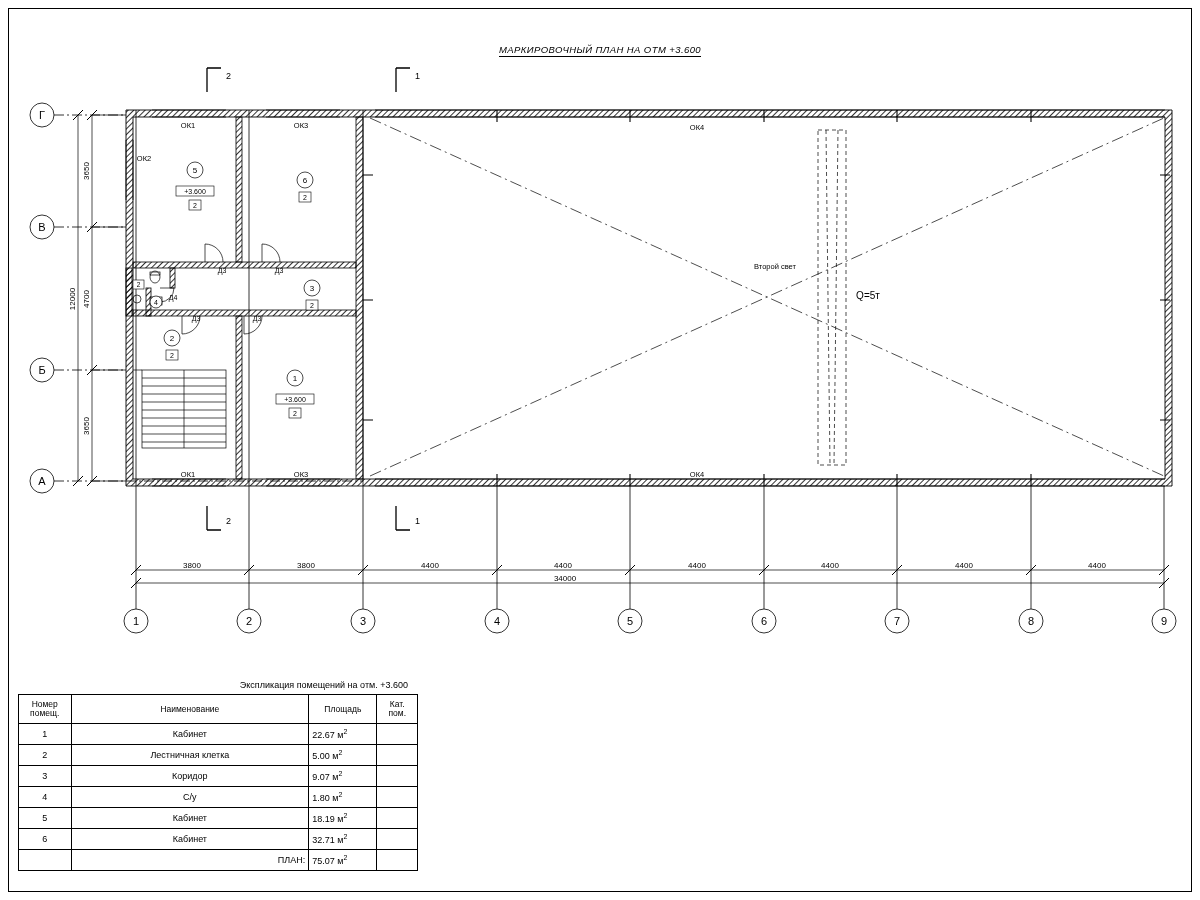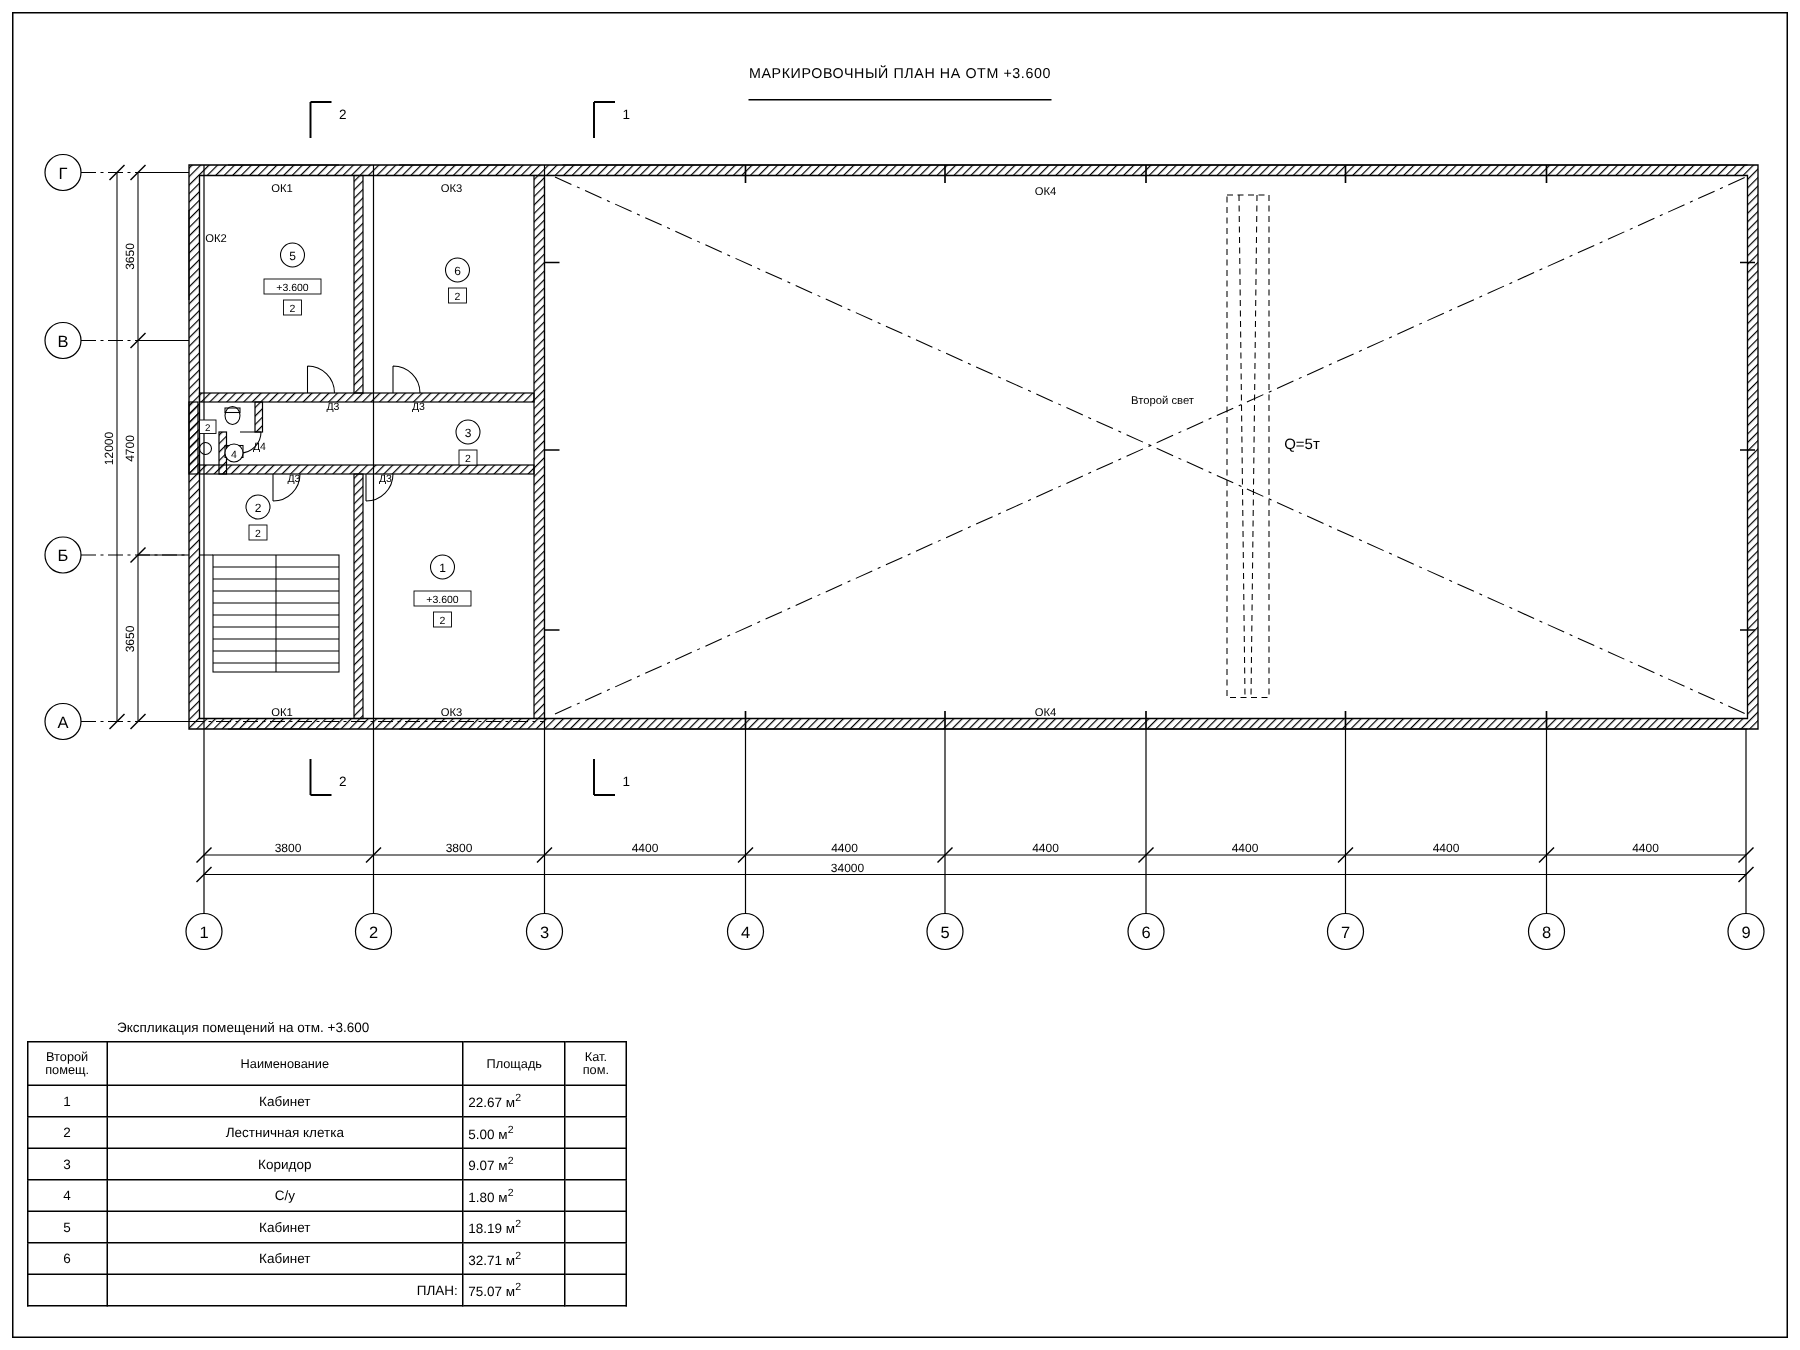--- a/index.html
+++ b/index.html
@@ -32,38 +32,39 @@
     position: absolute;
     left: 0;
     top: 44px;
     width: 1200px;
     text-align: center;
     font-size: 9.5px;
     letter-spacing: 0.4px;
   }
   #plan-title span {
     border-bottom: 1px solid #000;
-    padding-bottom: 11px;
+    padding-bottom: 1px;
+    font-style: italic;
   }
   svg.plan {
     position: absolute;
     left: 0; top: 0;
     width: 1200px;
     height: 900px;
   }
   
   .table-wrap {
     position: absolute;
     left: 18px;
     top: 680px;
     width: 400px;
   }
   .table-caption {
     font-size: 9px;
-    text-align: left;
+    text-align: right;
     width: 330px;
     margin-left: 60px;
     margin-bottom: 4px;
   }
   table.expl {
     border-collapse: collapse;
     font-size: 9px;
     table-layout: fixed;
   }
   table.expl td, table.expl th {
@@ -367,21 +368,21 @@
         <text x="295" y="416" font-size="7" text-anchor="middle">2</text>
       </g>
     </g>
   </svg>
 
   <div class="table-wrap">
     <div class="table-caption">Экспликация помещений на отм. +3.600</div>
     <table class="expl">
       <thead>
         <tr>
-          <th class="col-num">Второй помещ.</th>
+          <th class="col-num">Номер помещ.</th>
           <th class="col-name">Наименование</th>
           <th class="col-area">Площадь</th>
           <th class="col-kat">Кат. пом.</th>
         </tr>
       </thead>
       <tbody>
         <tr>
           <td class="col-num">1</td>
           <td class="col-name">Кабинет</td>
           <td class="col-area"><span>22.67 м</span><sup>2</sup></td>

